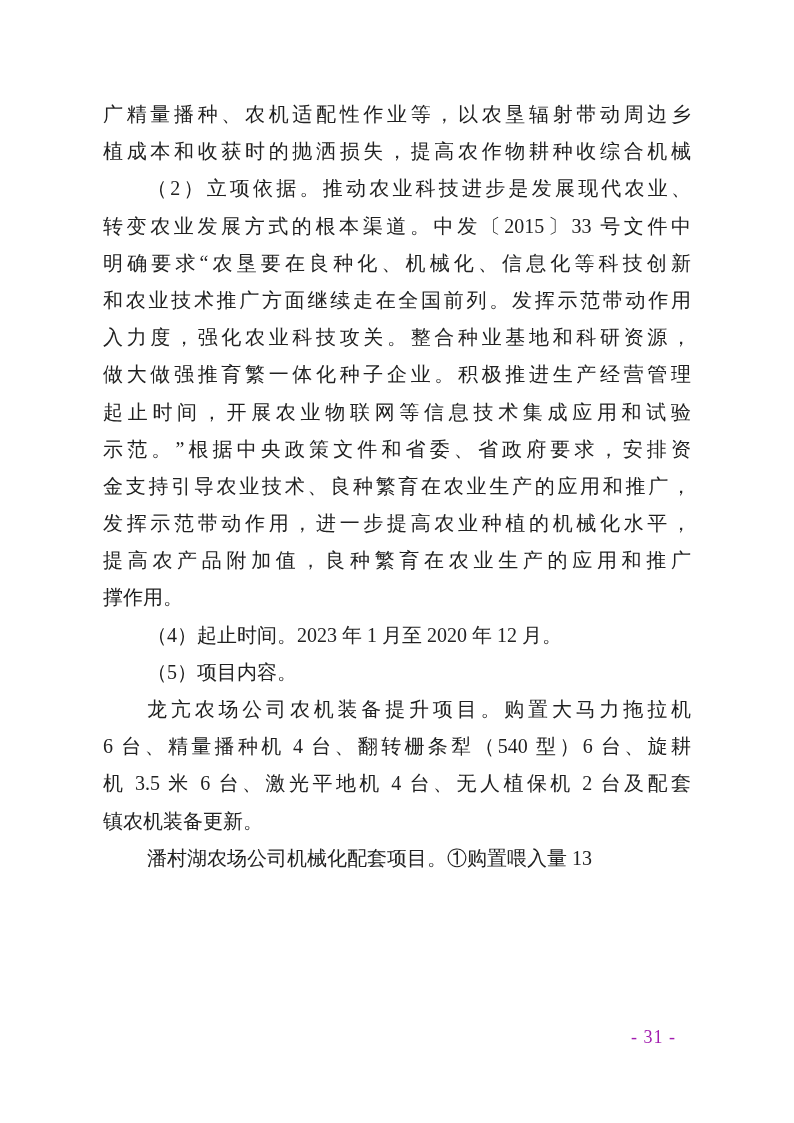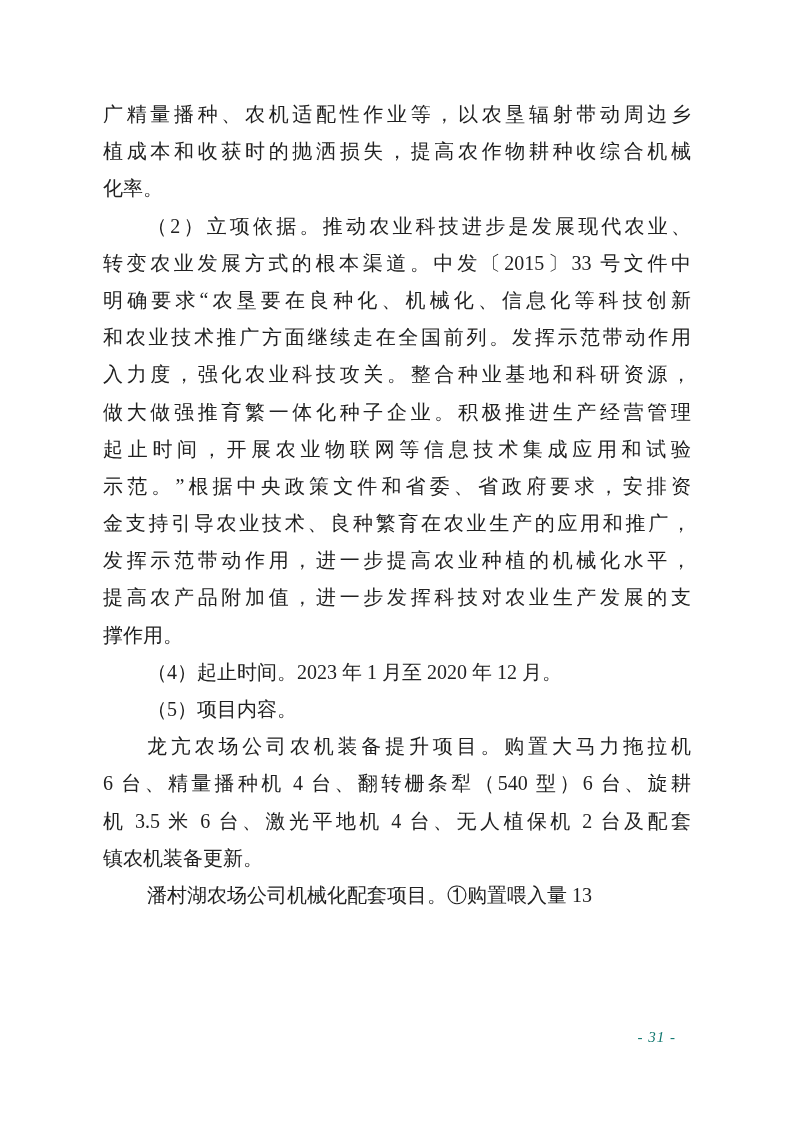--- a/index.html
+++ b/index.html
@@ -38,47 +38,45 @@
     text-align: justify;
     text-align-last: justify;
   }
   .line.indent {
     padding-left: 44px;
   }
   .pagenum {
     position: absolute;
     top: 1027px;
     right: 118px;
-    font-size: 15px;
+    font-size: 18px;
     line-height: 20px;
-    color: #0f766e;
+    color: #a21caf;
     letter-spacing: 1px;
     font-family: "Liberation Serif", "DejaVu Serif", serif;
-    font-style: italic;
   }
 </style>
 </head>
 <body>
 
 <div class="page">
   <div class="doc" id="doc-body">
       <div class="line justify">广精量播种、农机适配性作业等，以农垦辐射带动周边乡</div>
       <div class="line justify">植成本和收获时的抛洒损失，提高农作物耕种收综合机械</div>
-      <div class="line">化率。</div>
       <div class="line indent justify">（2）立项依据。推动农业科技进步是发展现代农业、</div>
       <div class="line justify">转变农业发展方式的根本渠道。中发〔2015〕33 号文件中</div>
       <div class="line justify">明确要求“农垦要在良种化、机械化、信息化等科技创新</div>
       <div class="line justify">和农业技术推广方面继续走在全国前列。发挥示范带动作用</div>
       <div class="line justify">入力度，强化农业科技攻关。整合种业基地和科研资源，</div>
       <div class="line justify">做大做强推育繁一体化种子企业。积极推进生产经营管理</div>
       <div class="line justify">起止时间，开展农业物联网等信息技术集成应用和试验</div>
       <div class="line justify">示范。”根据中央政策文件和省委、省政府要求，安排资</div>
       <div class="line justify">金支持引导农业技术、良种繁育在农业生产的应用和推广，</div>
       <div class="line justify">发挥示范带动作用，进一步提高农业种植的机械化水平，</div>
-      <div class="line justify">提高农产品附加值，进一步发挥科技对农业生产发展的支</div>
+      <div class="line justify">提高农产品附加值，良种繁育在农业生产的应用和推广</div>
       <div class="line">撑作用。</div>
       <div class="line indent">（4）起止时间。2023 年 1 月至 2020 年 12 月。</div>
       <div class="line indent">（5）项目内容。</div>
       <div class="line indent justify">龙亢农场公司农机装备提升项目。购置大马力拖拉机</div>
       <div class="line justify">6 台、精量播种机 4 台、翻转栅条犁（540 型）6 台、旋耕</div>
       <div class="line justify">机 3.5 米 6 台、激光平地机 4 台、无人植保机 2 台及配套</div>
       <div class="line">镇农机装备更新。</div>
       <div class="line indent">潘村湖农场公司机械化配套项目。①购置喂入量 13</div>
     </div>
   <div class="pagenum">- 31 -</div>

